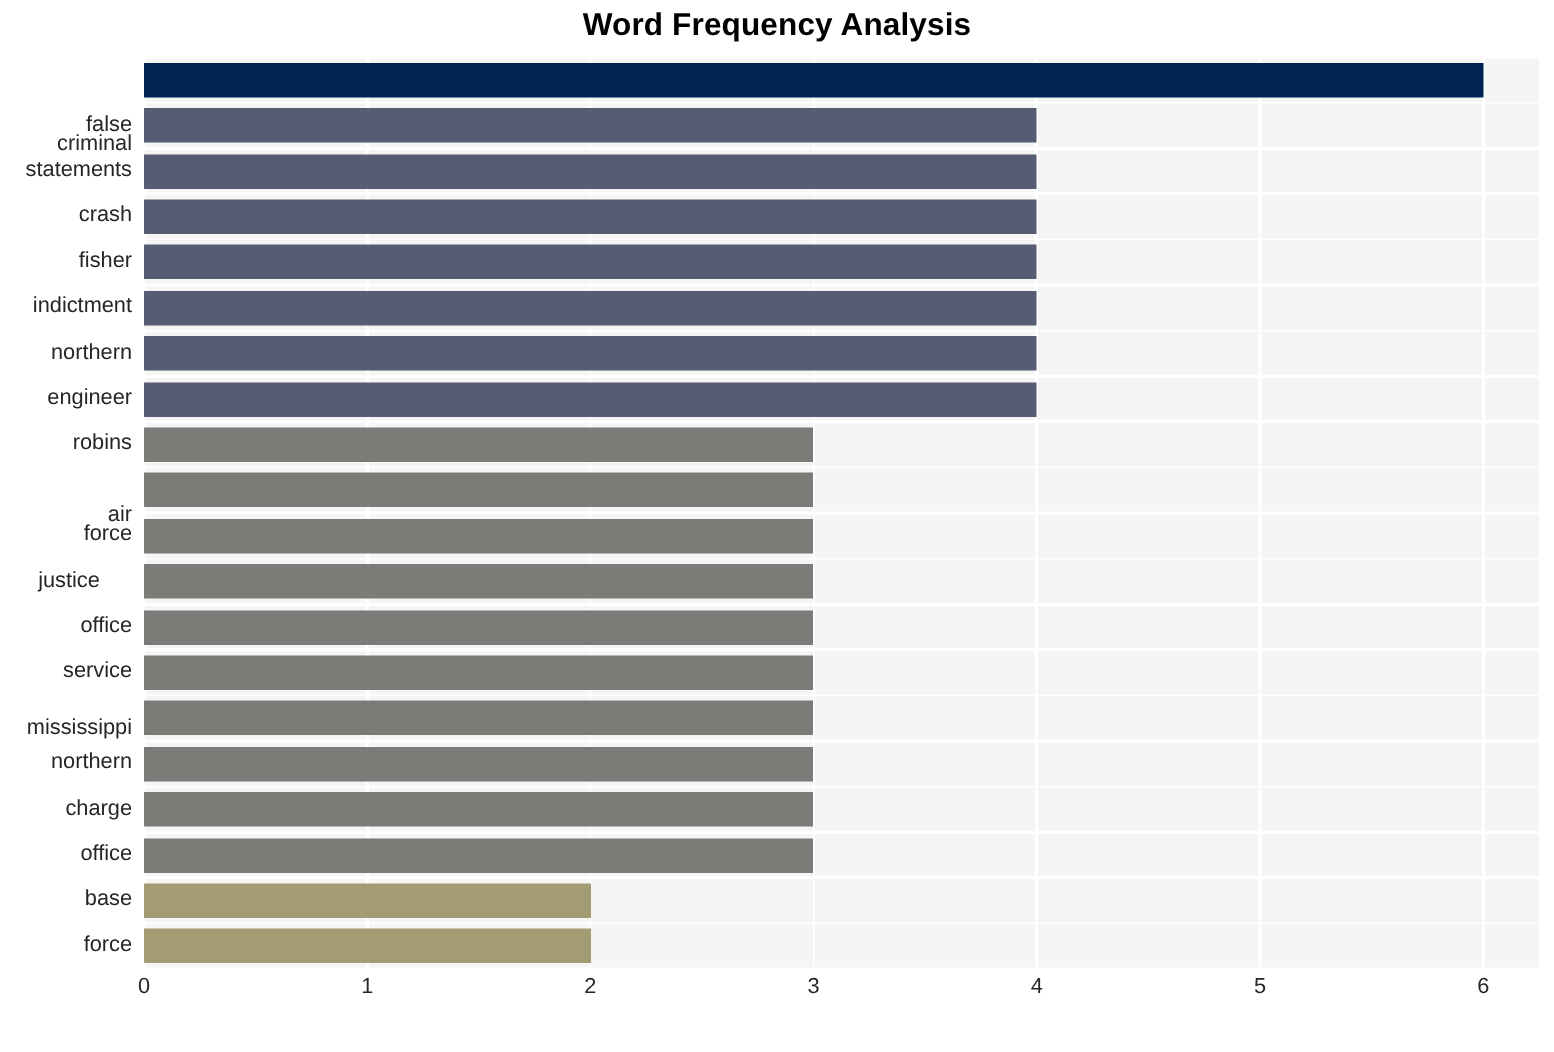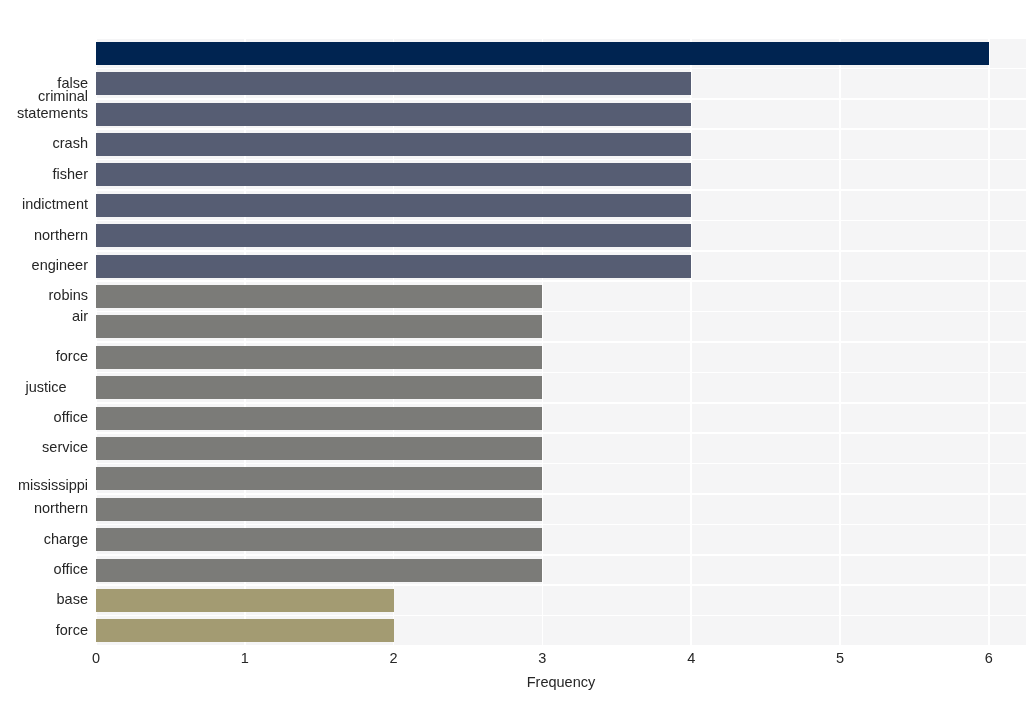--- a/index.html
+++ b/index.html
@@ -124,20 +124,21 @@
     text-align: center;
     font-size: 14.5px;
     color: #262626;
   }
 </style>
 </head>
 <body>
 
 <div id="figure">
 
+  <div id="chart-title">Word Frequency Analysis</div>
 
   <div id="plot-area">
     <div id="gridlines-v">
         <div class="vgrid" style="left: -0.8px;"></div>
         <div class="vgrid" style="left: 148px;"></div>
         <div class="vgrid" style="left: 296.8px;"></div>
         <div class="vgrid" style="left: 445.6px;"></div>
         <div class="vgrid" style="left: 594.4px;"></div>
         <div class="vgrid" style="left: 743.2px;"></div>
         <div class="vgrid" style="left: 892px;"></div>
@@ -232,21 +233,21 @@
   <div id="ytick-layer">
       <div class="ytick" style="top: 6.2px; margin-top: 44px;">criminal</div>
       <div class="ytick" style="top: 36.6px;">false</div>
       <div class="ytick" style="top: 67px;">statements</div>
       <div class="ytick" style="top: 97.4px;">crash</div>
       <div class="ytick" style="top: 127.8px;">fisher</div>
       <div class="ytick" style="top: 158.2px;">indictment</div>
       <div class="ytick" style="top: 188.6px;">northern</div>
       <div class="ytick" style="top: 219px;">engineer</div>
       <div class="ytick" style="top: 249.4px;">robins</div>
-      <div class="ytick" style="top: 270px;">air</div>
+      <div class="ytick" style="top: 297px;">air</div>
       <div class="ytick" style="top: 310.2px;">force</div>
       <div class="ytick" style="top: 340.6px; text-align: center;">justice</div>
       <div class="ytick" style="top: 371px;">office</div>
       <div class="ytick" style="top: 401.4px;">service</div>
       <div class="ytick" style="top: 439px;">mississippi</div>
       <div class="ytick" style="top: 462.2px;">northern</div>
       <div class="ytick" style="top: 492.6px;">charge</div>
       <div class="ytick" style="top: 523px;">office</div>
       <div class="ytick" style="top: 553.4px;">base</div>
       <div class="ytick" style="top: 583.8px;">force</div>
@@ -255,15 +256,14 @@
   <div id="xtick-layer">
       <div class="xtick" style="left: 0px;">0</div>
       <div class="xtick" style="left: 148.8px;">1</div>
       <div class="xtick" style="left: 297.6px;">2</div>
       <div class="xtick" style="left: 446.4px;">3</div>
       <div class="xtick" style="left: 595.2px;">4</div>
       <div class="xtick" style="left: 744px;">5</div>
       <div class="xtick" style="left: 892.8px;">6</div>
     </div>
 
-  <div id="xlabel">Frequency</div>
 
 </div>
 
 </body></html>

